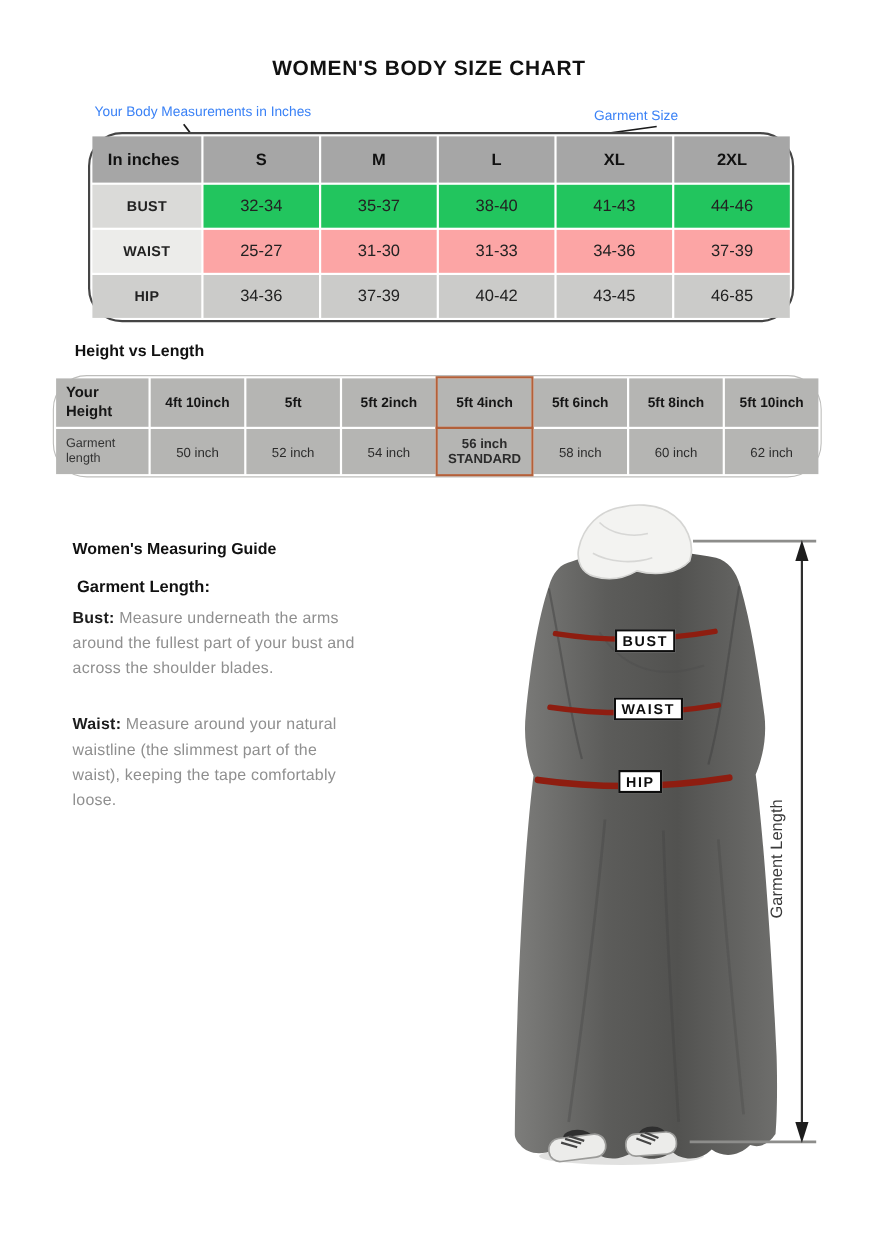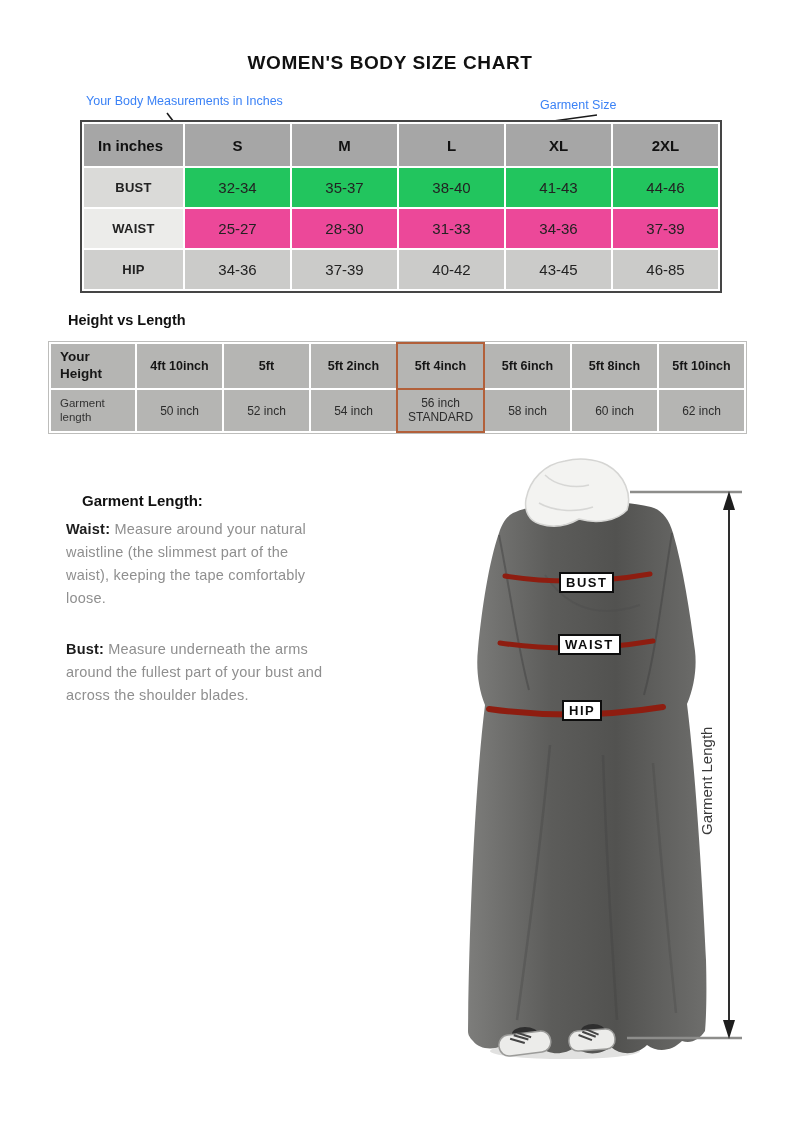--- a/index.html
+++ b/index.html
@@ -13,56 +13,56 @@
   #title{
     position:absolute;top:52px;left:0;width:780px;text-align:center;
     font-size:19px;font-weight:bold;letter-spacing:.6px;color:#111;
   }
   .annot{position:absolute;font-size:12.5px;color:#3b82f6;white-space:nowrap;}
   #annot-left{top:94px;left:86px;}
   #annot-right{top:98px;left:540px;}
   #arrow-overlay{position:absolute;top:0;left:0;width:794px;height:1123px;pointer-events:none;}
 
   
-  table{border-collapse:separate;border-spacing:2px;}
+  table{border-collapse:separate;border-spacing:2px;border-radius:31px;}
   #size-table{
     position:absolute;top:120px;left:80px;width:638px;
     background:#ffffff;border:2px solid #454545;table-layout:fixed;
   }
   #size-table td{text-align:center;vertical-align:middle;overflow:hidden;}
   #size-table tr.hdr td{background:#a6a6a6;height:40px;font-weight:bold;font-size:15px;color:#111;}
   #size-table td.unit{font-weight:normal;font-size:13px;text-align:left;padding-left:14px;color:#222;}
   #size-table tr.data td{height:37px;font-size:15px;color:#222;}
   #size-table tr.data td.lab{font-weight:bold;font-size:13px;letter-spacing:.3px;}
   #size-table tr.r0 td{background:#22c55e;}
-  #size-table tr.r1 td{background:#ec4899;}
+  #size-table tr.r1 td{background:#fca5a5;}
   #size-table tr.r2 td{background:#cbcbc9;}
   #size-table tr.r0 td.lab{background:#dadad8;}
   #size-table tr.r1 td.lab{background:#ececea;}
   #size-table tr.r2 td.lab{background:#cfcfcd;}
 
   
   #hvl-heading{position:absolute;top:312px;left:68px;font-size:14.5px;font-weight:bold;color:#111;}
   #hvl-table{
     position:absolute;top:341px;left:48px;width:698px;
     background:#ffffff;border:1px solid #bdbdbb;table-layout:fixed;
   }
   #hvl-table td{background:#b5b5b3;vertical-align:middle;text-align:center;overflow:hidden;}
   #hvl-table tr.hr td{height:42px;font-weight:bold;font-size:12.5px;color:#161616;}
   #hvl-table tr.lr td{height:39px;font-size:12px;color:#2c2c2c;}
   #hvl-table td.lab{text-align:left;padding-left:9px;margin-top:28px;}
   #hvl-table tr.hr td.lab{font-size:13.5px;line-height:1.25;}
   #hvl-table tr.lr td.lab{font-size:11.5px;line-height:1.2;color:#333;}
-  #hvl-table td.std{outline:2px solid #b2603a;outline-offset:0;}
+  #hvl-table td.std{outline:2px solid #b2603a;outline-offset:0;font-weight:bold;}
   #hvl-table td .l2{display:block;line-height:1.15;}
 
   
   #guide{position:absolute;top:492px;left:66px;width:338px;}
   #guide-heading{font-size:14.5px;font-weight:bold;color:#111;margin:0 0 17px 0;}
-  .g-sub{font-size:15px;font-weight:bold;color:#111;margin:0 0 9px 16px;}
+  .g-sub{font-size:15px;font-weight:bold;color:#111;margin:0 0 9px 4px;}
   .g-par{font-size:14.5px;line-height:23px;color:#8f8f8f;letter-spacing:.2px;margin:0 0 28px 0;white-space:pre-line;}
   .g-lab{font-weight:bold;color:#1c1c1c;white-space:normal;}
 
   
   #figure{position:absolute;top:455px;left:455px;width:300px;height:615px;}
   #figure svg{position:absolute;top:0;left:0;}
   .fig-label{
     position:absolute;background:#ffffff;border:2px solid #0d0d0d;color:#0d0d0d;
     font-weight:bold;font-size:13px;letter-spacing:1.5px;padding:1px 5px;line-height:15px;
   }
@@ -117,21 +117,21 @@
       <td class="lab">BUST</td>
       <td>32-34</td>
       <td>35-37</td>
       <td>38-40</td>
       <td>41-43</td>
       <td>44-46</td>
     </tr>
     <tr class="data r1">
       <td class="lab">WAIST</td>
       <td>25-27</td>
-      <td>28-30</td>
+      <td>31-30</td>
       <td>31-33</td>
       <td>34-36</td>
       <td>37-39</td>
     </tr>
     <tr class="data r2">
       <td class="lab">HIP</td>
       <td>34-36</td>
       <td>37-39</td>
       <td>40-42</td>
       <td>43-45</td>
@@ -174,31 +174,32 @@
         <span class="l2">STANDARD</span>
       </td>
       <td>58 inch</td>
       <td>60 inch</td>
       <td>62 inch</td>
     </tr>
   </tbody>
     </table>
 
   <div id="guide">
+    <div id="guide-heading">Women's Measuring Guide</div>
 
     <div class="g-sub">Garment Length:</div>
+
+    <p class="g-par"><span class="g-lab">Bust:</span> <span>Measure underneath the arms
+around the fullest part of your bust and
+across the shoulder blades.</span></p>
 
     <p class="g-par"><span class="g-lab">Waist:</span> <span>Measure around your natural
 waistline (the slimmest part of the
 waist), keeping the tape comfortably
 loose.</span></p>
-
-    <p class="g-par"><span class="g-lab">Bust:</span> <span>Measure underneath the arms
-around the fullest part of your bust and
-across the shoulder blades.</span></p>
 
   </div>
 
   <div id="figure">
     <svg width="300" height="615" viewBox="0 0 300 615">
       <defs>
         <linearGradient id="abaya" x1="0" y1="0" x2="1" y2="0">
           <stop offset="0" stop-color="#7d7d7b"></stop>
           <stop offset="0.35" stop-color="#5c5c5a"></stop>
           <stop offset="0.62" stop-color="#525250"></stop>

